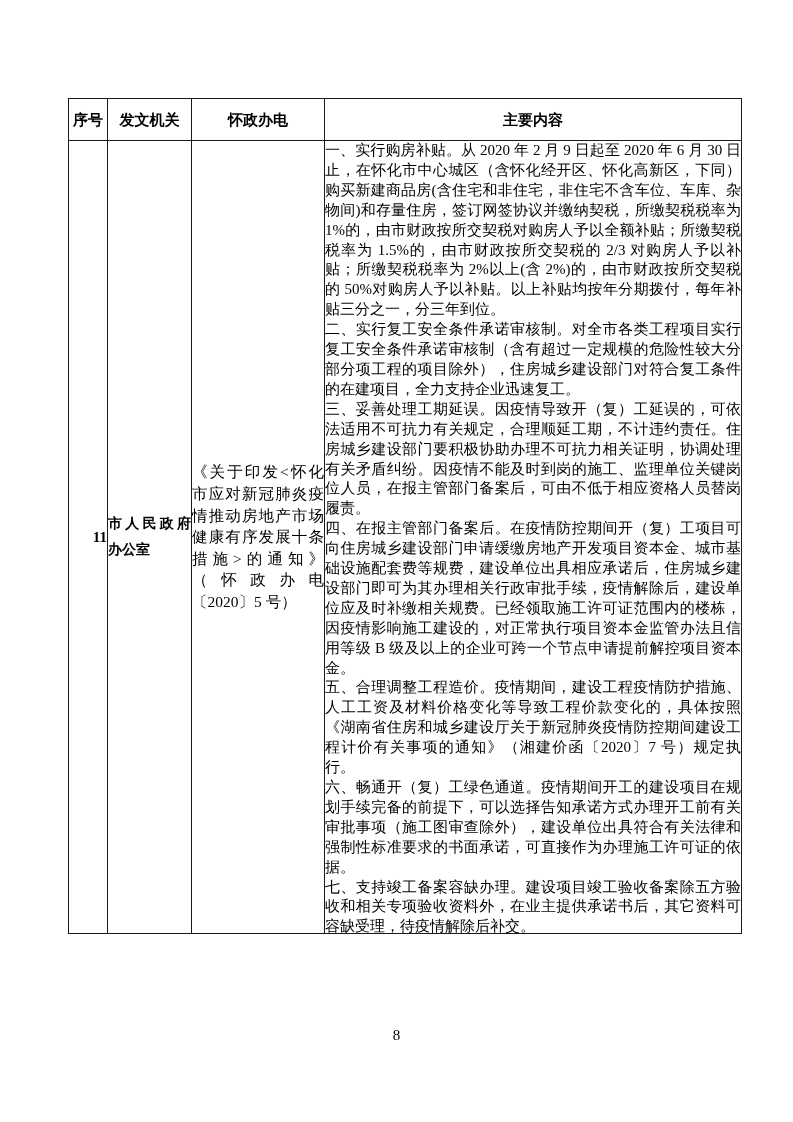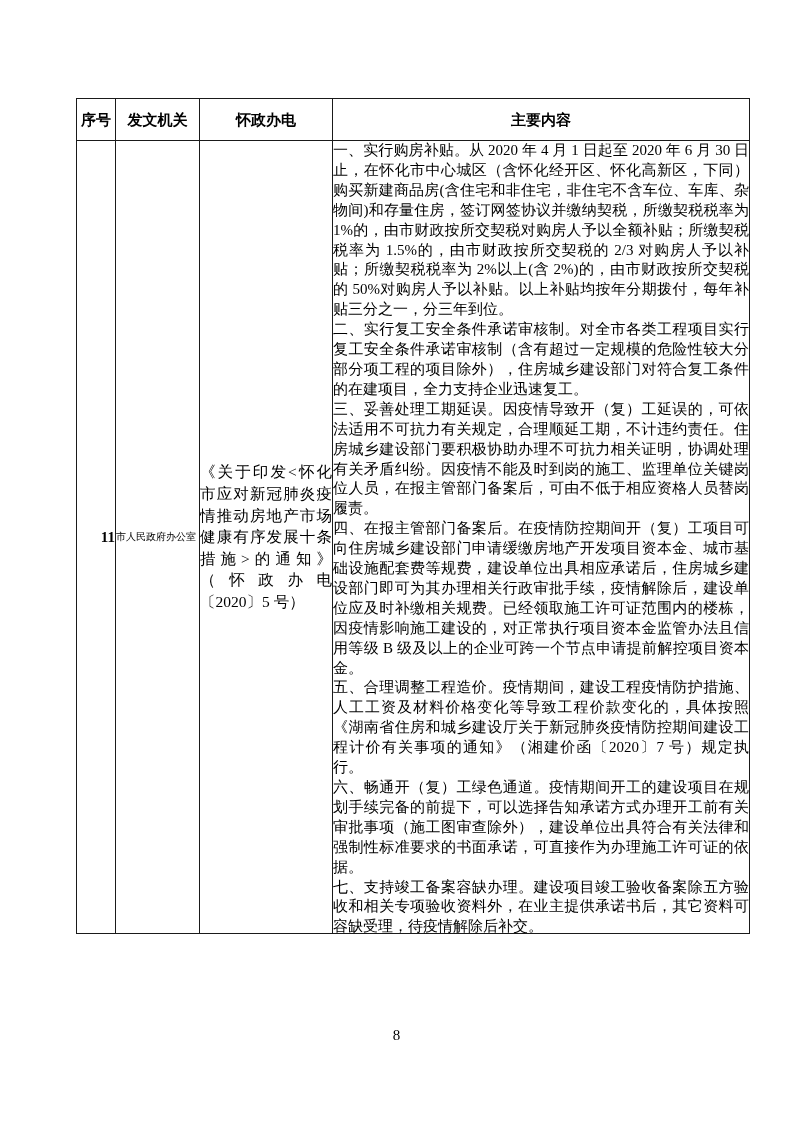--- a/index.html
+++ b/index.html
@@ -11,21 +11,21 @@
     position: relative;
     width: 793px;
     height: 1122px;
     background: #ffffff;
     color: #000000;
     font-family: "Liberation Serif", "DejaVu Serif", serif;
     overflow: hidden;
   }
   table.doc-table {
     position: absolute;
-    left: 76px;
+    left: 68px;
     top: 98px;
     width: 673px;
     border-collapse: collapse;
     table-layout: fixed;
   }
   table.doc-table th,
   table.doc-table td {
     border: 1.6px solid #1a1a1a;
     box-sizing: border-box;
     padding: 0;
@@ -43,25 +43,25 @@
     text-align: right;
     vertical-align: middle;
     font-weight: bold;
     font-size: 15px;
   }
   td.cell-agency {
     vertical-align: middle;
     padding: 0 9px;
   }
   td.cell-agency .agency-text {
-    font-size: 10px;
+    font-size: 14px;
     line-height: 26px;
     text-align: justify;
     text-align-last: left;
-    font-weight: 400;
+    font-weight: 700;
   }
   td.cell-title {
     vertical-align: middle;
     padding: 0 9px;
     margin-left: 39px;
   }
   td.cell-title .title-text {
     font-size: 15.5px;
     line-height: 21.6px;
     text-align: justify;
@@ -117,21 +117,21 @@
       <tr>
         <td class="cell-index">11</td>
         <td class="cell-agency">
           <div class="agency-text">市人民政府办公室</div>
         </td>
         <td class="cell-title">
           <div class="title-text">《关于印发&lt;怀化市应对新冠肺炎疫情推动房地产市场健康有序发展十条措施&gt;的通知》（怀政办电〔2020〕5 号）</div>
         </td>
         <td class="cell-content">
           <div class="content-wrap">
-            <p>一、实行购房补贴。从 2020 年 4 月 1 日起至 2020 年 6 月 30 日止，在怀化市中心城区（含怀化经开区、怀化高新区，下同）购买新建商品房(含住宅和非住宅，非住宅不含车位、车库、杂物间)和存量住房，签订网签协议并缴纳契税，所缴契税税率为 1%的，由市财政按所交契税对购房人予以全额补贴；所缴契税税率为 1.5%的，由市财政按所交契税的 2/3 对购房人予以补贴；所缴契税税率为 2%以上(含 2%)的，由市财政按所交契税的 50%对购房人予以补贴。以上补贴均按年分期拨付，每年补贴三分之一，分三年到位。</p>
+            <p>一、实行购房补贴。从 2020 年 2 月 9 日起至 2020 年 6 月 30 日止，在怀化市中心城区（含怀化经开区、怀化高新区，下同）购买新建商品房(含住宅和非住宅，非住宅不含车位、车库、杂物间)和存量住房，签订网签协议并缴纳契税，所缴契税税率为 1%的，由市财政按所交契税对购房人予以全额补贴；所缴契税税率为 1.5%的，由市财政按所交契税的 2/3 对购房人予以补贴；所缴契税税率为 2%以上(含 2%)的，由市财政按所交契税的 50%对购房人予以补贴。以上补贴均按年分期拨付，每年补贴三分之一，分三年到位。</p>
             <p>二、实行复工安全条件承诺审核制。对全市各类工程项目实行复工安全条件承诺审核制（含有超过一定规模的危险性较大分部分项工程的项目除外），住房城乡建设部门对符合复工条件的在建项目，全力支持企业迅速复工。</p>
             <p>三、妥善处理工期延误。因疫情导致开（复）工延误的，可依法适用不可抗力有关规定，合理顺延工期，不计违约责任。住房城乡建设部门要积极协助办理不可抗力相关证明，协调处理有关矛盾纠纷。因疫情不能及时到岗的施工、监理单位关键岗位人员，在报主管部门备案后，可由不低于相应资格人员替岗履责。</p>
             <p>四、在报主管部门备案后。在疫情防控期间开（复）工项目可向住房城乡建设部门申请缓缴房地产开发项目资本金、城市基础设施配套费等规费，建设单位出具相应承诺后，住房城乡建设部门即可为其办理相关行政审批手续，疫情解除后，建设单位应及时补缴相关规费。已经领取施工许可证范围内的楼栋，因疫情影响施工建设的，对正常执行项目资本金监管办法且信用等级 B 级及以上的企业可跨一个节点申请提前解控项目资本金。</p>
             <p>五、合理调整工程造价。疫情期间，建设工程疫情防护措施、人工工资及材料价格变化等导致工程价款变化的，具体按照《湖南省住房和城乡建设厅关于新冠肺炎疫情防控期间建设工程计价有关事项的通知》（湘建价函〔2020〕7 号）规定执行。</p>
             <p>六、畅通开（复）工绿色通道。疫情期间开工的建设项目在规划手续完备的前提下，可以选择告知承诺方式办理开工前有关审批事项（施工图审查除外），建设单位出具符合有关法律和强制性标准要求的书面承诺，可直接作为办理施工许可证的依据。</p>
             <p>七、支持竣工备案容缺办理。建设项目竣工验收备案除五方验收和相关专项验收资料外，在业主提供承诺书后，其它资料可容缺受理，待疫情解除后补交。</p>
 
           </div>
         </td>
       </tr>

